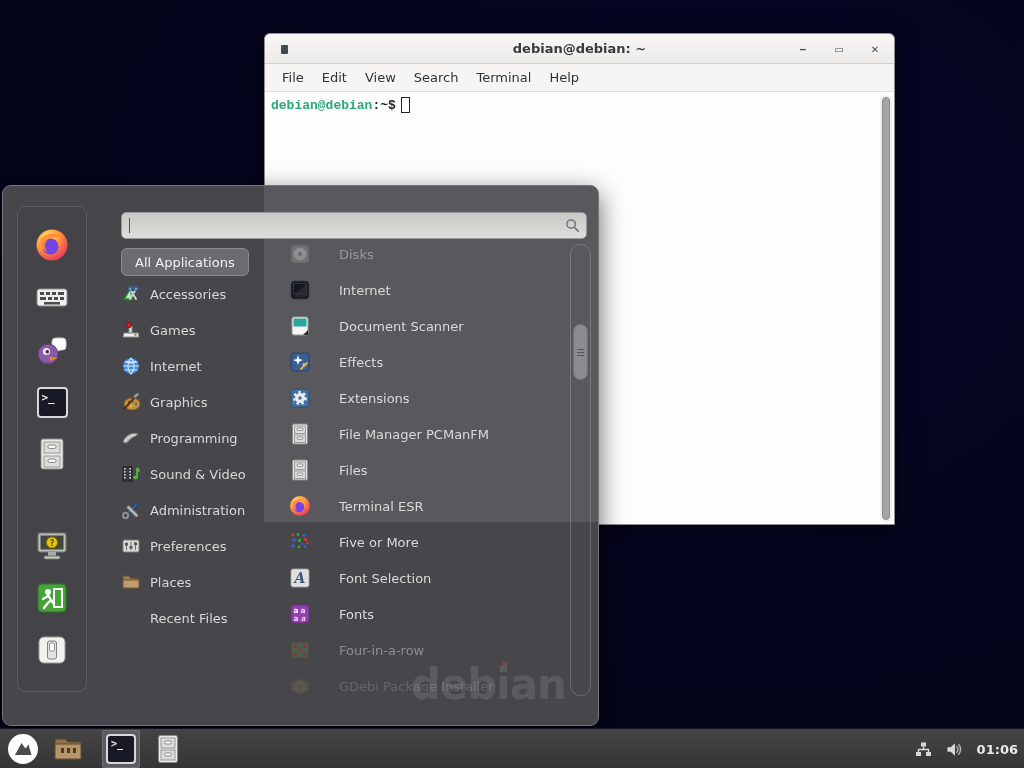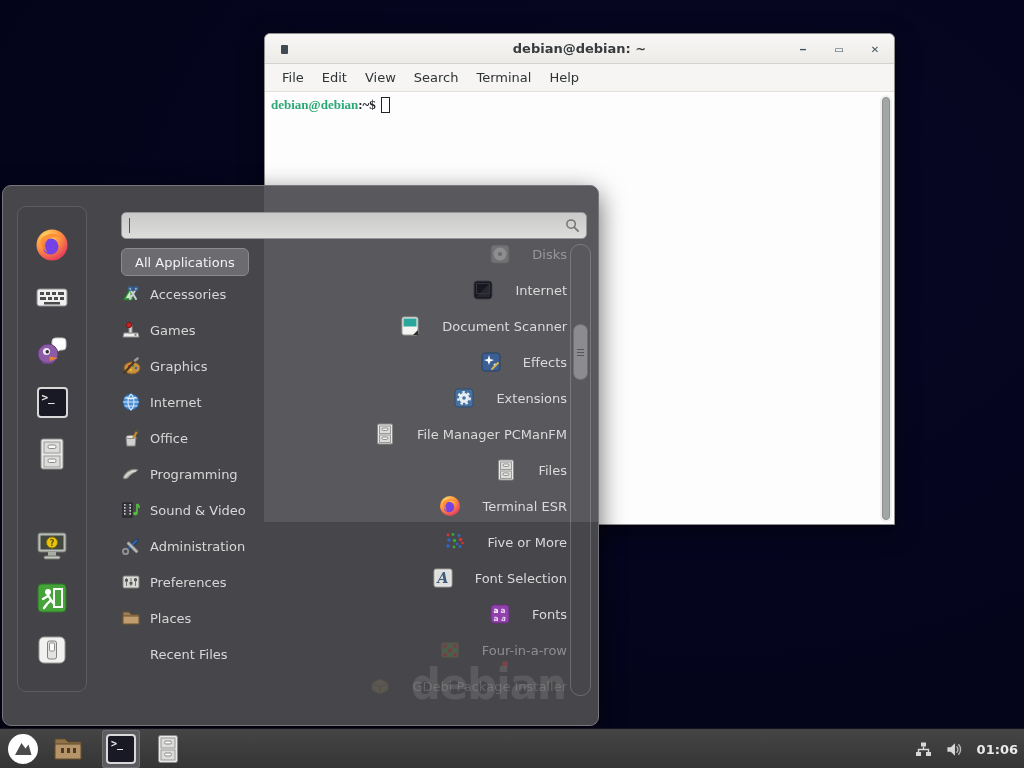--- a/index.html
+++ b/index.html
@@ -16,21 +16,21 @@
   .titlebar { height:30px; background:linear-gradient(#f8f7f5,#ecebe8); border-bottom:1px solid #d5d2cd;
     border-radius:6px 6px 0 0; position:relative; display:flex; align-items:center; justify-content:center; }
   .titlebar .win-icon { position:absolute; left:16px; top:11px; width:7px; height:9px; background:#3f4a52; border-radius:1px; }
   .title-text { font-size:13px; font-weight:bold; color:#363b3e; }
   .win-btns { position:absolute; right:12px; top:0; height:30px; display:flex; align-items:center; gap:22px; }
   .win-btn { width:14px; height:14px; display:flex; align-items:center; justify-content:center;
     font-size:10px; color:#41505a; font-weight:bold; cursor:default; }
   .menubar { height:28px; background:#f6f5f3; border-bottom:1px solid #e2dfda; display:flex; align-items:center; padding-left:8px; }
   .menubar .mitem { font-size:13px; color:#2e3436; padding:4px 9px; }
   .term-body { position:absolute; top:59px; left:0; right:0; bottom:0; background:#fdfdfd; }
-  .term-line { padding:4px 6px; font-family:Liberation Serif, serif; font-size:13px; font-weight:bold; display:flex; align-items:center; }
+  .term-line { padding:4px 6px; font-family:Liberation Mono, monospace; font-size:13px; font-weight:bold; display:flex; align-items:center; }
   .p-green { color:#2aa876; }
   .p-dark { color:#20242a; }
   .cursor-box { display:inline-block; width:9px; height:16px; border:1.5px solid #20242a; margin-left:5px; background:#fff; }
   .term-scroll { position:absolute; top:2px; right:2px; bottom:2px; width:12px; background:#f1f0ee; border-radius:6px; }
   .term-thumb { position:absolute; top:2px; bottom:2px; left:2px; width:8px; background:#a2a7a6; border:1px solid #8b908f; border-radius:5px; }
 
   
   .app-menu { position:absolute; left:2px; top:185px; width:597px; height:541px;
     background:#47474b; border:1px solid #77777b; border-radius:9px;
     box-shadow:0 8px 26px rgba(0,0,0,.6); z-index:2; overflow:hidden; }
@@ -55,21 +55,21 @@
 
   .cat-list { position:absolute; left:112px; top:62px; width:152px; }
   .allapps-btn { display:inline-flex; align-items:center; height:28px; padding:0 13px; margin-left:6px;
     background:#6c6c70; border:1px solid #8b8b8f; border-radius:6px; font-size:13px; color:#f2f2f2; cursor:pointer; }
   .cat-row { height:36px; display:flex; align-items:center; gap:9px; padding-left:6px; cursor:pointer; }
   .cat-row:first-of-type { margin-top:5px; }
   .ci { width:20px; height:20px; flex:0 0 20px; display:flex; align-items:center; justify-content:center; }
   .cl { font-size:13px; color:#d8d8d8; white-space:nowrap; }
 
   .app-list { position:absolute; left:272px; top:50px; width:292px; }
-  .app-row { height:36px; display:flex; align-items:center; gap:21px; padding-left:14px; cursor:pointer;justify-content:flex-end; }
+  .app-row { height:36px; display:flex; align-items:center; gap:28px; padding-left:14px; cursor:pointer; }
   .ai { width:22px; height:22px; flex:0 0 22px; display:flex; align-items:center; justify-content:center; }
   .al { font-size:13px; color:#dadada; white-space:nowrap; }
   .dim-half { opacity:.48; }
   .dim-low { opacity:.20; }
 
   .menu-scrollbar { position:absolute; left:567px; top:58px; width:21px; height:452px;
     border:1px solid rgba(255,255,255,.20); border-radius:10px; }
   .menu-thumb { position:absolute; left:2px; top:79px; width:15px; height:56px; background:#8c8c90;
     border:1px solid #6e6e72; border-radius:7px; display:flex; flex-direction:column; gap:2px;
     align-items:center; justify-content:center; cursor:grab; }
@@ -248,51 +248,40 @@
             <rect x="8" y="6" width="3" height="7" fill="#d8d8d6" stroke="#8d8d8b"></rect>
             <circle cx="8" cy="5" r="2.6" fill="#cc2222" stroke="#7d1414"></circle>
             <circle cx="14.5" cy="14.8" r="1.2" fill="#888"></circle>
           </svg>
       </span>
       <span class="cl">Games</span>
     </div>
     <div class="cat-row">
       <span class="ci">
         <svg width="20" height="20" viewBox="0 0 20 20">
+            <circle cx="10" cy="10" r="8" fill="#4a90d9" stroke="#2a5f9e"></circle>
+            <path d="M2 10 H18 M10 2 C6 6 6 14 10 18 C14 14 14 6 10 2 M3.5 6 H16.5 M3.5 14 H16.5" stroke="#d7e6f6" stroke-width="1.1" fill="none"></path>
+            <path d="M5 5 C7 7.5 13 7.5 15 5" stroke="#eef5fc" stroke-width="1.1" fill="none"></path>
+          </svg>
+      </span>
+      <span class="cl">Internet</span>
+    </div>
+    <div class="cat-row">
+      <span class="ci">
+        <svg width="20" height="20" viewBox="0 0 20 20">
             <ellipse cx="11" cy="12" rx="8" ry="6" fill="#c8913f" stroke="#8a5f23"></ellipse>
             <circle cx="8" cy="10" r="1.2" fill="#cc3333"></circle>
             <circle cx="12" cy="9.6" r="1.2" fill="#3a8f3a"></circle>
             <circle cx="15" cy="12" r="1.2" fill="#3465a4"></circle>
             <circle cx="10" cy="14" r="1.2" fill="#e0c030"></circle>
             <path d="M3 17 L15 4" stroke="#4a3520" stroke-width="2" stroke-linecap="round"></path>
             <path d="M14 4.5 L16.5 2.5" stroke="#9a9a98" stroke-width="2.6" stroke-linecap="round"></path>
           </svg>
       </span>
       <span class="cl">Graphics</span>
-    </div>
-    <div class="cat-row">
-      <span class="ci">
-        <svg width="20" height="20" viewBox="0 0 20 20">
-            <circle cx="10" cy="10" r="8" fill="#4a90d9" stroke="#2a5f9e"></circle>
-            <path d="M2 10 H18 M10 2 C6 6 6 14 10 18 C14 14 14 6 10 2 M3.5 6 H16.5 M3.5 14 H16.5" stroke="#d7e6f6" stroke-width="1.1" fill="none"></path>
-            <path d="M5 5 C7 7.5 13 7.5 15 5" stroke="#eef5fc" stroke-width="1.1" fill="none"></path>
-          </svg>
-      </span>
-      <span class="cl">Internet</span>
-    </div>
-    <div class="cat-row">
-      <span class="ci">
-        <svg width="20" height="20" viewBox="0 0 20 20">
-            <path d="M5 9 L15 9 L14 18 L6 18 Z" fill="#cfcfcd" stroke="#8a8a88"></path>
-            <ellipse cx="10" cy="9" rx="5" ry="1.6" fill="#e8e8e6" stroke="#8a8a88"></ellipse>
-            <path d="M12.5 9.5 L16.5 2.5" stroke="#c88a28" stroke-width="2.2" stroke-linecap="round"></path>
-            <path d="M16 3 L17.5 1.5" stroke="#4a4a48" stroke-width="2.2" stroke-linecap="round"></path>
-          </svg>
-      </span>
-      <span class="cl">Office</span>
     </div>
     <div class="cat-row">
       <span class="ci">
         <svg width="20" height="20" viewBox="0 0 20 20">
             <path d="M2 14 C5 6 13 4 17 6 C14 9 10 9.5 8 12.5 C6.5 15 4 15.5 2 14 Z" fill="#bcc0b8" stroke="#7d817a"></path>
             <path d="M4 13 C7 8.5 12 7 15 7" stroke="#e8eae4" stroke-width="1" fill="none"></path>
           </svg>
       </span>
       <span class="cl">Programming</span>
     </div>

